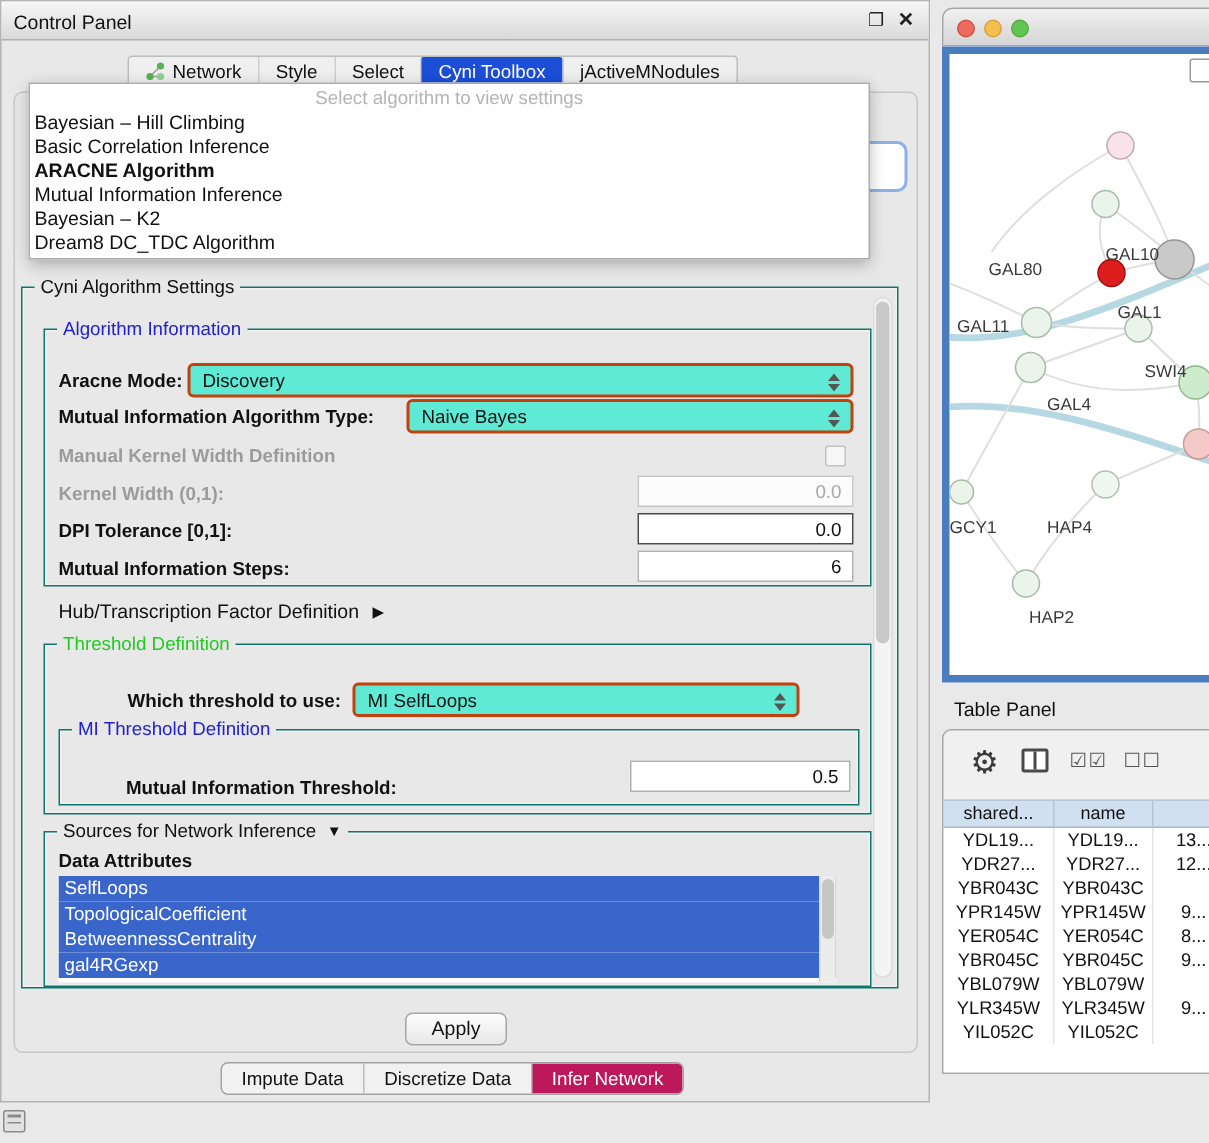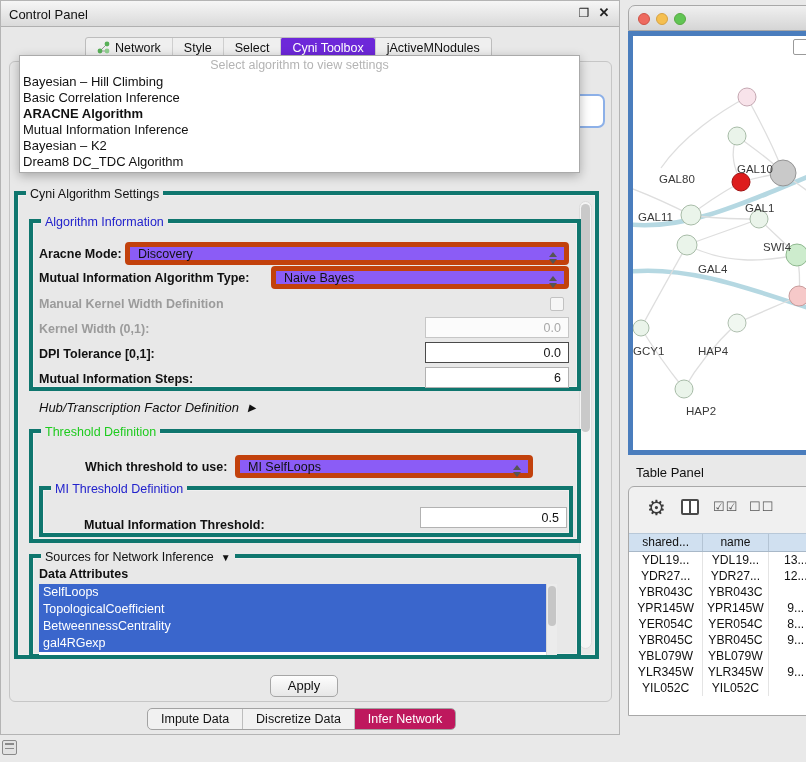--- a/index.html
+++ b/index.html
@@ -16,49 +16,49 @@
             text-align:center; line-height:16px; cursor:default; }
   #btn-restore { left:575px; }
   #btn-close { left:595px; font-weight:bold; font-size:13px; }
 
   
   .tabs { position:absolute; left:84px; top:36px; height:22px; display:flex;
           border:1px solid #bdbdbd; border-radius:3px; background:#efefef; }
   .tab { padding:3px 11px 0 11px; font-size:12.5px; color:#111; border-left:1px solid #cfcfcf;
          display:flex; align-items:flex-start; gap:5px; }
   .tab:first-child { border-left:none; }
-  .tab.sel { background:#6d28d9; color:#fff; border-radius:2px; }
+  .tab.sel { background:#1d4ed8; color:#fff; border-radius:2px; }
 
   
   .content-outline { position:absolute; left:8px; top:60px; width:603px; height:641px;
                      border:1px solid #c6c6c6; border-radius:6px; }
 
   
   .combo-fragment { position:absolute; left:556px; top:93px; width:48px; height:34px;
                     background:#fff; border:2px solid #8cb0e8; border-radius:7px; z-index:30; }
 
   
   .popup { position:absolute; left:18px; top:54px; width:561px; height:118px; background:#fff;
            border:1px solid #aaa; box-shadow:0 3px 10px rgba(0,0,0,.28); z-index:60; padding-top:1px; }
   .popup .ph { height:17px; text-align:center; color:#b4b4b4; font-size:12.5px; line-height:17px; }
   .popup .item { height:16px; line-height:16px; padding-left:3px; font-size:13px; color:#111; }
   .popup .item.sel { font-weight:bold; }
 
   
-  .groupbox { position:absolute; border:4px solid #0f766e; box-shadow:inset 0 0 0 1px #f0f0f0; }
+  .groupbox { position:absolute; border:1px solid #0f766e; box-shadow:inset 0 0 0 1px #f0f0f0; }
   .gtitle { position:absolute; top:-8px; left:8px; background:#e8e8e8; padding:0 4px;
             font-size:12.5px; color:#111; white-space:nowrap; }
   .gtitle.blue { color:#2222cc; }
   .gtitle.green { color:#1ecb1e; }
 
   .lbl { position:absolute; font-size:12.5px; font-weight:bold; color:#111; white-space:nowrap; }
   .lbl.dis { color:#9b9b9b; }
   .lbl.norm { font-weight:normal; font-size:13px; }
 
-  .combo { position:absolute; height:23px; background:#8b5cf6; border:5px solid #c2410c;
+  .combo { position:absolute; height:23px; background:#5eead4; border:2px solid #c2410c;
            border-radius:4px; font-size:12.5px; display:flex; align-items:center;
            padding:0 24px 0 8px; color:#111; }
   .stepper { position:absolute; right:7px; top:5px; width:8px; height:12px; }
   .stepper::before { content:""; position:absolute; top:0; left:0; border-left:4px solid transparent;
            border-right:4px solid transparent; border-bottom:5px solid #555; }
   .stepper::after { content:""; position:absolute; bottom:0; left:0; border-left:4px solid transparent;
            border-right:4px solid transparent; border-top:5px solid #555; }
 
   .tinput { position:absolute; height:21px; background:#fff; border:1px solid #b2b2b2;
             font-size:12.5px; color:#111; display:flex; align-items:center;
@@ -223,21 +223,21 @@
     <span class="lbl" style="left:38px; top:346px;">DPI Tolerance [0,1]:</span>
     <div class="tinput focus" style="left:424px; top:341px; width:144px;">
       <span>0.0</span>
     </div>
 
     <span class="lbl" style="left:38px; top:371px;">Mutual Information Steps:</span>
     <div class="tinput" style="left:424px; top:366px; width:144px;">
       <span>6</span>
     </div>
 
-    <div style="position:absolute; left:38px; top:399px; display:flex; align-items:center; gap:9px;font-style:italic;">
+    <div style="position:absolute; left:38px; top:399px; display:flex; align-items:center; gap:9px;">
       <span class="lbl norm" style="position:static;">Hub/Transcription Factor Definition</span>
       <span class="tri">▶</span>
     </div>
 
     <div class="groupbox" style="left:28px; top:428px; width:552px; height:114px;">
       <span class="gtitle green">Threshold Definition</span>
     </div>
 
     <span class="lbl" style="left:84px; top:459px;">Which threshold to use:</span>
     <div class="combo" style="left:234px; top:454px; width:298px;">

